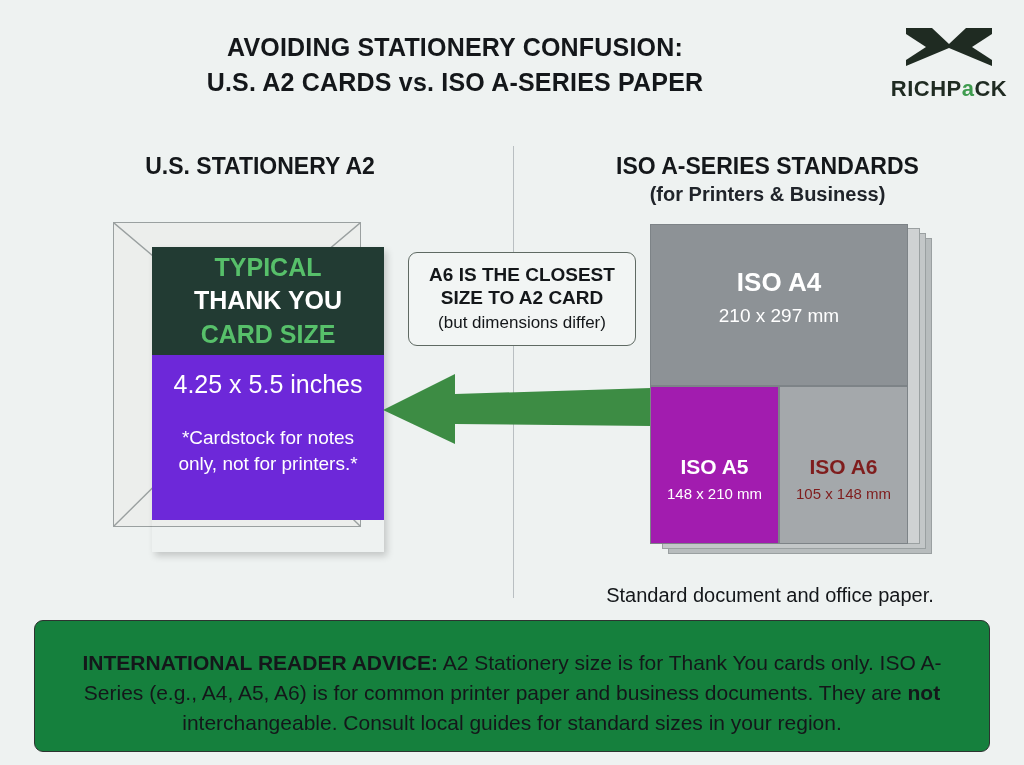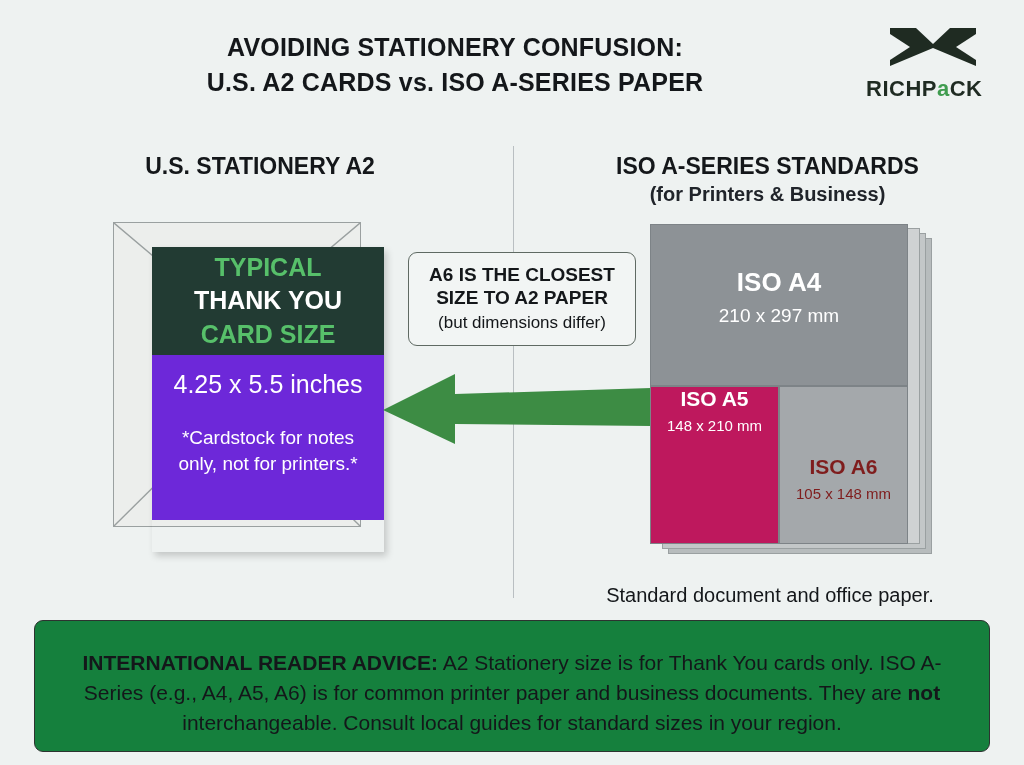--- a/index.html
+++ b/index.html
@@ -32,24 +32,24 @@
     font-size: 25px;
     font-weight: bold;
     line-height: 1.38;
     letter-spacing: 0.2px;
     color: #14171a;
   }
   .title .l2 { display: block; }
 
   .logo {
     position: absolute;
-    right: 24px;
+    right: 8px;
     top: 22px;
     width: 134px;
-    text-align: left;
+    text-align: center;
   }
   .logo-mark {
     width: 100%;
     height: 50px;
     display: block;
   }
   .logo-text {
     margin-top: 4px;
     font-size: 22px;
     font-weight: bold;
@@ -211,25 +211,26 @@
     padding-top: 42px;
   }
   .a4 .nm { font-size: 26px; font-weight: bold; }
   .a4 .dm { font-size: 19px; margin-top: 7px; }
 
   .a5 {
     position: absolute;
     left: 0; top: 162px;
     width: 129px;
     height: 158px;
-    background: #be185d;
+    background: #a21caf;
     border: 1px solid #7d8387;
     box-sizing: border-box;
     color: #ffffff;
     text-align: center;
+    padding-top: 68px;
   }
   .a6 {
     position: absolute;
     left: 129px; top: 162px;
     width: 129px;
     height: 158px;
     background: #a4a8ab;
     border: 1px solid #7d8387;
     box-sizing: border-box;
     color: #7f1d1d;
@@ -315,21 +316,21 @@
       <div class="card-dim">4.25 x 5.5 inches</div>
       <div class="card-note">
         <div>*Cardstock for notes</div>
         <div>only, not for printers.*</div>
       </div>
     </div>
   </div>
 
   <div class="callout">
     <div class="callout-l1">A6 IS THE CLOSEST</div>
-    <div class="callout-l1">SIZE TO A2 PAPER</div>
+    <div class="callout-l1">SIZE TO A2 CARD</div>
     <div class="callout-l2">(but dimensions differ)</div>
   </div>
 
   <svg class="arrow" viewBox="0 0 268 80">
     <polygon points="0,42 72,6 72,26 268,20 268,58 72,56 72,76" fill="#3d8c44"></polygon>
   </svg>
 
   <div class="iso-wrap">
     <div class="sheet-shadow s3"></div>
     <div class="sheet-shadow s2"></div>

